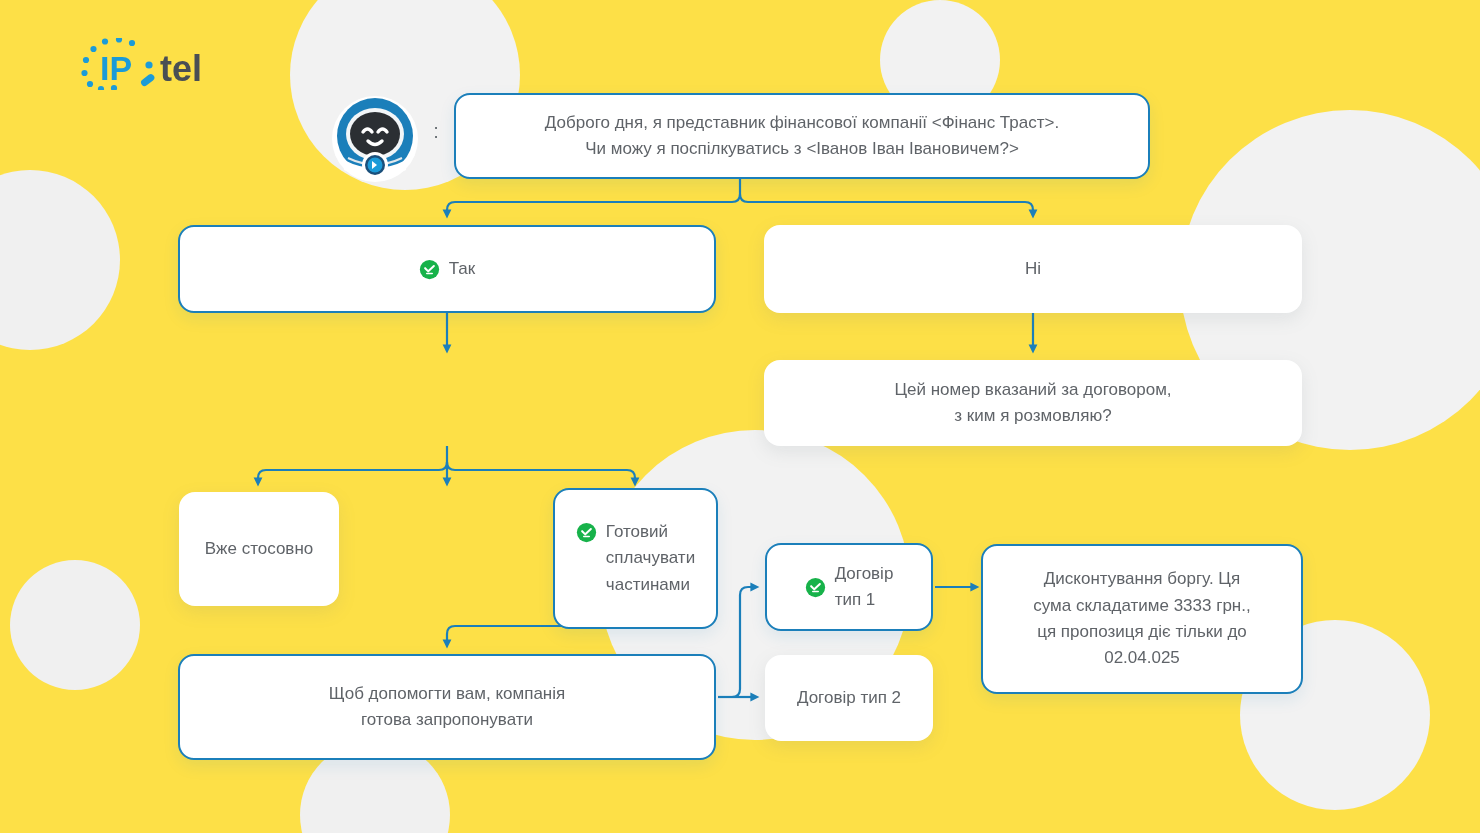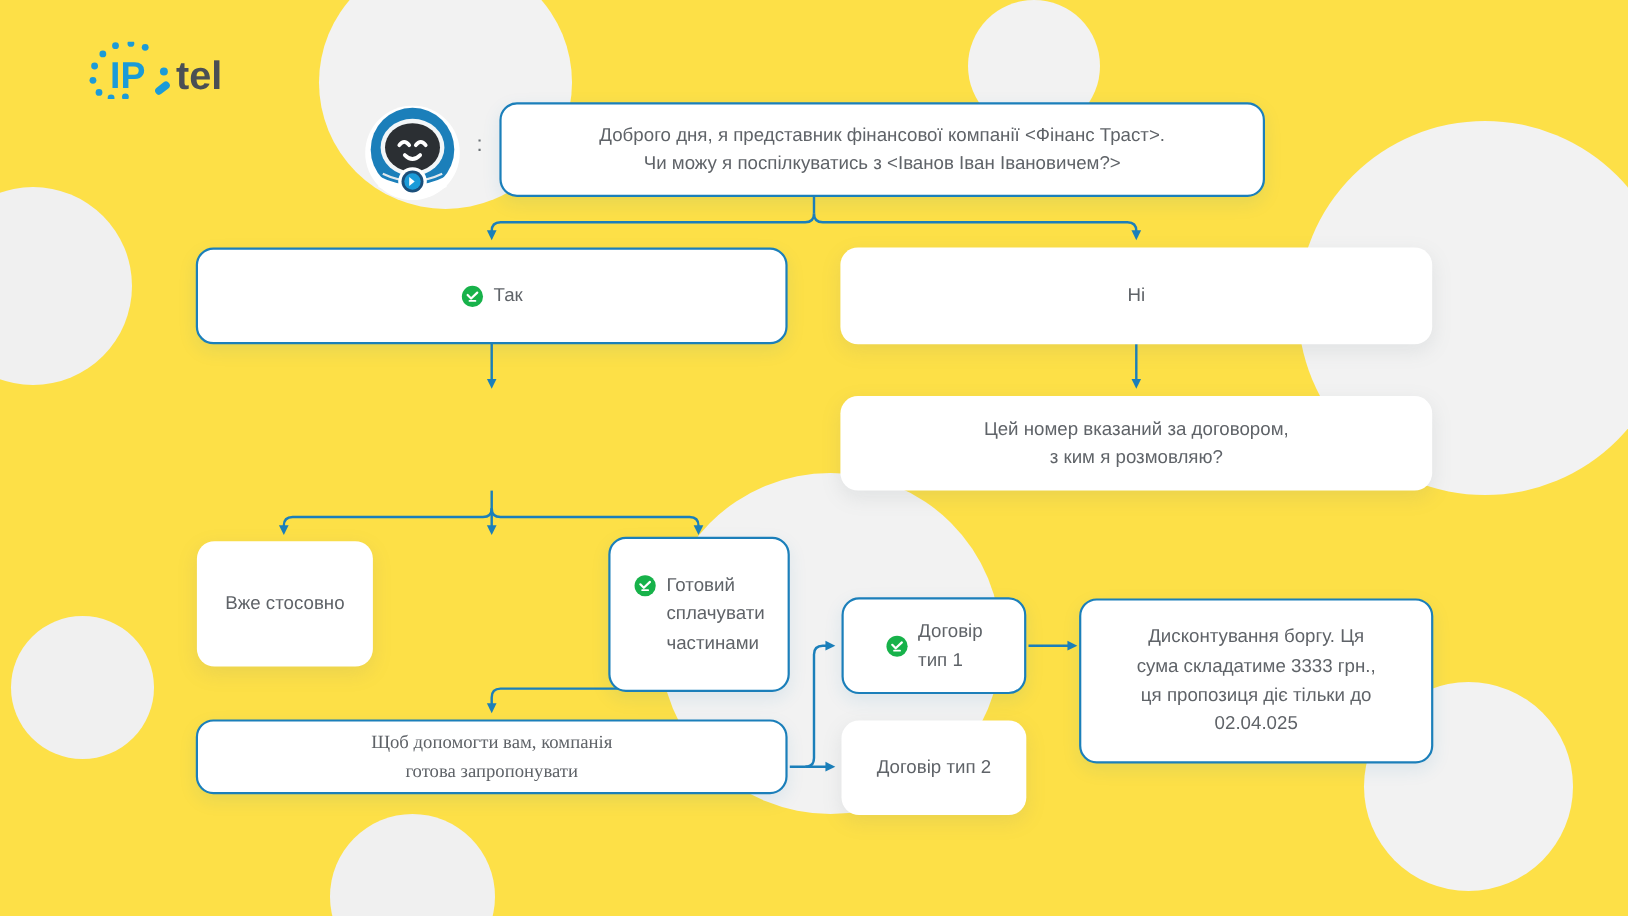--- a/index.html
+++ b/index.html
@@ -173,21 +173,21 @@
         <circle cx="12" cy="12" r="11" fill="#17b24a"></circle>
         <path d="M7 10.5 l3.6 3.6 L17 8" stroke="#ffffff" stroke-width="2.3" fill="none" stroke-linecap="round" stroke-linejoin="round"></path>
         <rect x="8" y="15.6" width="8" height="1.9" rx="0.9" fill="#ffffff"></rect>
       </svg>
       <span class="txt" style="text-align:left;">Готовий
 сплачувати
 частинами</span>
     </span>
   </div>
 
-  <div class="node sel" style="left:178px; top:654px; width:538px; height:68px;font-family:Liberation Serif, serif;">
+  <div class="node sel" style="left:178px; top:654px; width:538px; height:106px;">
     <span class="txt">Щоб допомогти вам, компанія
 готова запропонувати</span>
   </div>
 
   <div class="node sel" style="left:765px; top:543px; width:168px; height:88px; padding:10px 8px;">
     <span class="inner">
       <svg class="chk" viewBox="0 0 24 24">
         <circle cx="12" cy="12" r="11" fill="#17b24a"></circle>
         <path d="M7 10.5 l3.6 3.6 L17 8" stroke="#ffffff" stroke-width="2.3" fill="none" stroke-linecap="round" stroke-linejoin="round"></path>
         <rect x="8" y="15.6" width="8" height="1.9" rx="0.9" fill="#ffffff"></rect>

